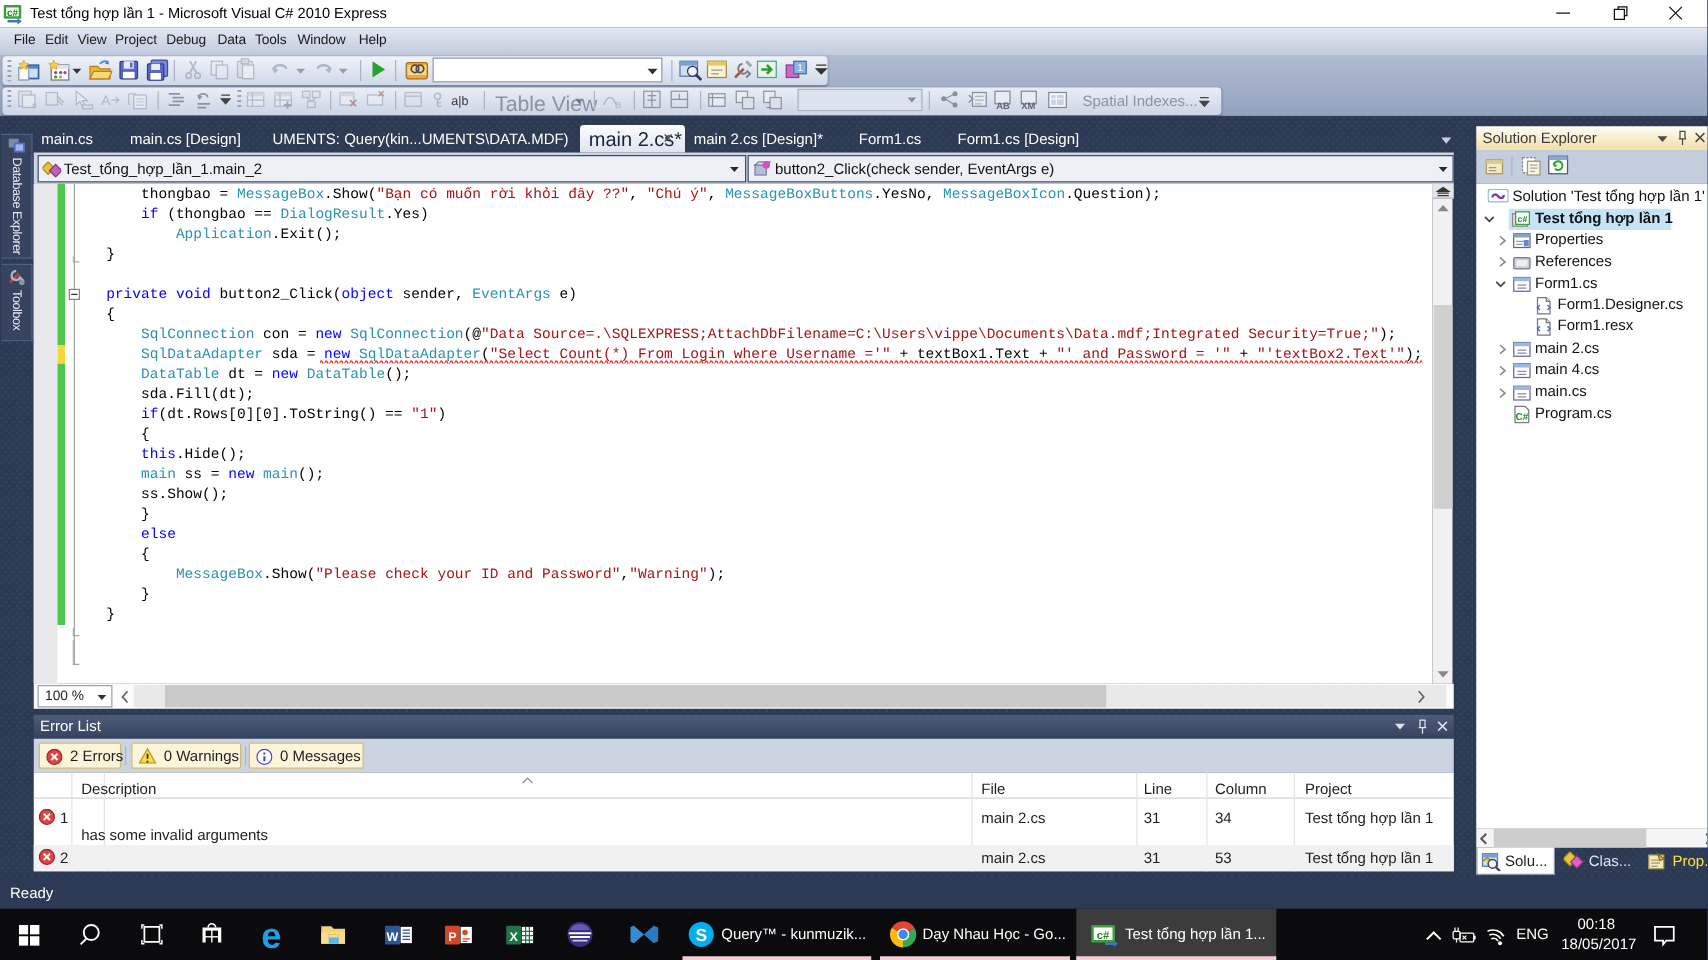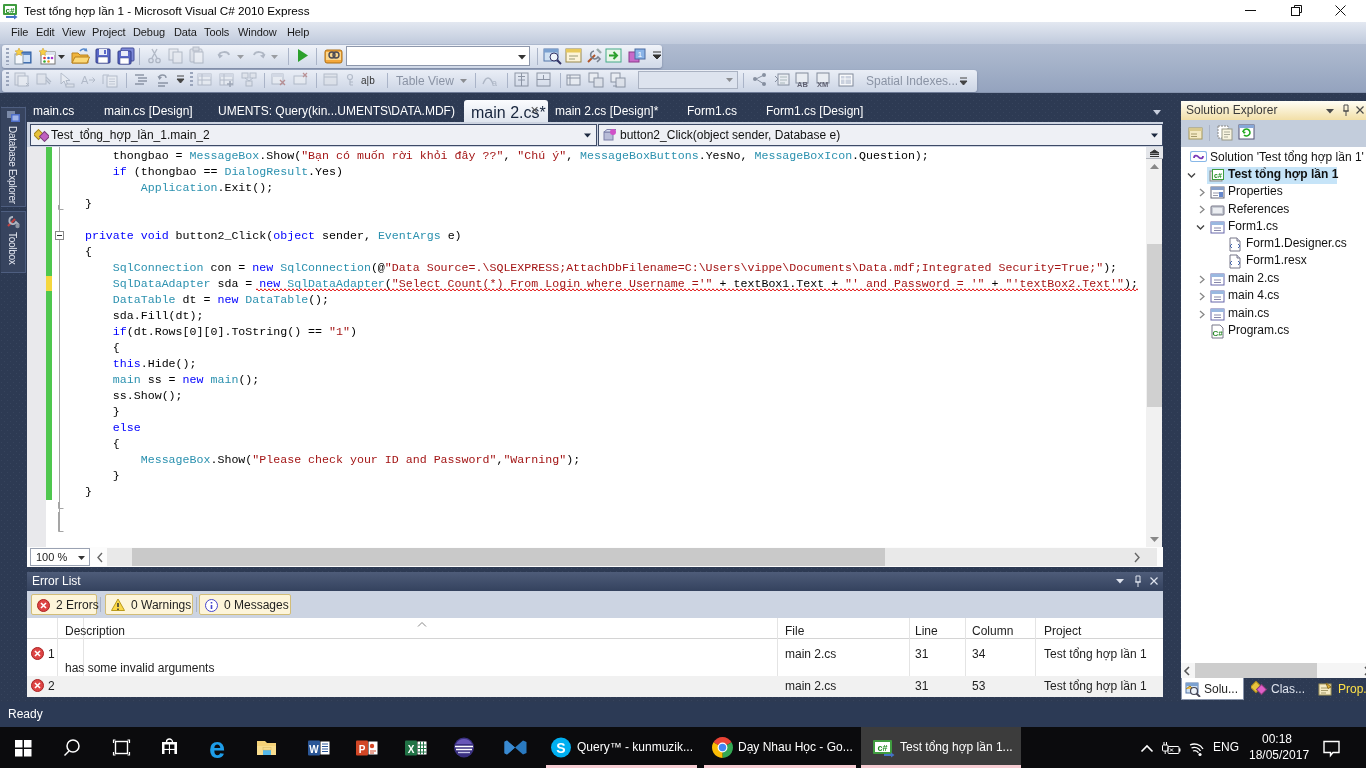--- a/index.html
+++ b/index.html
@@ -292,21 +292,21 @@
     <path d="M2 6 h13" stroke="#96a0b0"></path>
 </svg>
 <svg class="abs" style="left:344px;top:72px" width="14" height="16" opacity=".6">
   <circle cx="6" cy="5" r="2.5" fill="none" stroke="#96a0b0" stroke-width="1.2"></circle>
   <path d="M6 7.5 V13 M6 10 h3 M6 13 h3" stroke="#96a0b0" stroke-width="1.2"></path>
 </svg>
 <svg class="abs" style="left:360px;top:71px" width="20" height="18">
   <text x="1" y="13" font-size="10" fill="#333" font-family="Liberation Sans">a|b</text>
 </svg>
 <div class="tb-sep" style="left:387px;top:73px;height:15px"></div>
-<div class="abs" style="left:396px;top:74px;font-size:12px;color:#8a93a4">Table View</div>
+<div class="abs" style="left:396px;top:74px;font-size:17px;color:#8a93a4">Table View</div>
 <svg class="abs" style="left:459px;top:76px" width="10" height="10" opacity=".6">
     <path d="M1 3 l3.5 4 3.5-4z" fill="#555"></path>
   </svg>
 <div class="tb-sep" style="left:475px;top:73px;height:15px"></div>
 <svg class="abs" style="left:481px;top:71px" width="20" height="18" opacity=".65">
   <path d="M2 13 C5 5 9 5 12 13" fill="none" stroke="#96a0b0" stroke-width="1.3"></path>
   <text x="11" y="15" font-size="9" fill="#96a0b0" font-family="Liberation Sans">a</text>
 </svg>
 <div class="tb-sep" style="left:507px;top:73px;height:15px"></div>
 <svg class="abs" style="left:513px;top:71px" width="18" height="18" opacity=".7">
@@ -406,21 +406,21 @@
   <svg class="abs" style="left:552px;top:7px" width="10" height="8">
       <path d="M1 1.5 l3.5 4 3.5-4z" fill="#1d2940"></path>
     </svg>
 </div>
 <div class="combo" style="left:598px;width:565px">
   <svg class="abs" style="left:3px;top:3px" width="15" height="14">
     <rect x="2" y="4" width="9" height="8" fill="#b8bcd8" stroke="#7a7ea8"></rect>
     <path d="M2 4 l3 -2.5 9 0 -3 2.5z" fill="#d8dcf0" stroke="#7a7ea8"></path>
     <circle cx="11" cy="4" r="3" fill="#d050c8"></circle>
   </svg>
-  <span class="txt" style="left:21px">button2_Click(object sender, Database e)</span>
+  <span class="txt" style="left:21px">button2_Click(check sender, EventArgs e)</span>
   <svg class="abs" style="left:551px;top:7px" width="10" height="8">
       <path d="M1 1.5 l3.5 4 3.5-4z" fill="#1d2940"></path>
     </svg>
 </div>
 
 <div class="abs" id="editor">
   <div class="abs" id="indmargin"></div>
   <div class="abs" id="changebar1"></div>
   <div class="abs" id="changebaryellow"></div>
   <div class="abs" id="changebar2"></div>

